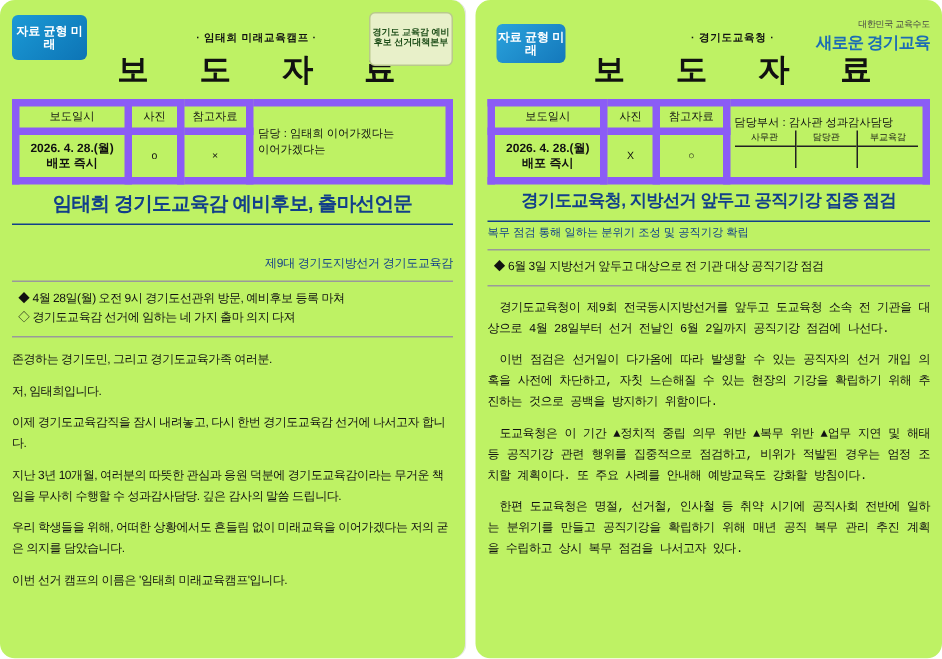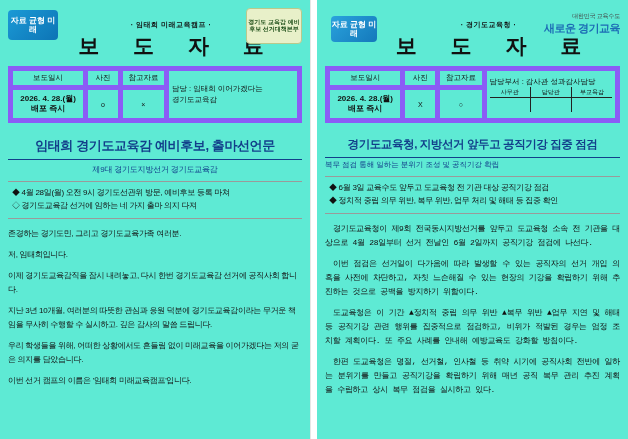--- a/index.html
+++ b/index.html
@@ -1,18 +1,18 @@
 <!DOCTYPE html>
 <html><head>
 <meta charset="utf-8">
 <style>
   html,body{margin:0;padding:0;background:#ffffff;}
   body{width:628px;height:439px;font-family:"Liberation Sans",sans-serif;color:#111;}
   .page{position:relative;width:628px;height:439px;display:flex;gap:6px;padding:0;box-sizing:border-box;}
-  .doc{position:relative;width:311px;height:439px;box-sizing:border-box;padding:6px 8px 0 8px;background:#5eead4;}
+  .doc{position:relative;width:311px;height:439px;box-sizing:border-box;padding:6px 8px 0 8px;background:#bef264;border-radius:10px;}
   .doc.left{border-right:1px solid #e6e6e6;}
   
   .hdr{position:relative;height:58px;}
   .hdr-title-wrap{position:absolute;left:0;right:0;top:14px;text-align:center;padding-left:32px;}
   .dot-line{font-size:7px;letter-spacing:.5px;color:#111;font-weight:bold;}
   .big-title{font-size:21px;font-weight:bold;letter-spacing:14px;margin-top:2px;text-indent:14px;}
   .logo-left{position:absolute;left:0;top:4px;width:50px;height:30px;border-radius:4px;background:linear-gradient(135deg,#1b9ad6 0%,#0d74b5 100%);color:#fff;font-size:8px;font-weight:bold;line-height:1.15;display:flex;flex-direction:column;align-items:center;justify-content:center;text-align:center;}
   .logo-left.alt{background:linear-gradient(135deg,#2aa3dd 0%,#1478bb 100%);width:46px;height:26px;top:10px;left:6px;}
   .logo-right{position:absolute;right:0;top:2px;width:54px;height:34px;border-radius:4px;background:#e8f0c9;border:1px solid #b9c98c;font-size:6px;line-height:1.2;color:#1d4e18;display:flex;flex-direction:column;align-items:center;justify-content:center;text-align:center;font-weight:bold;}
   .logo-right2{position:absolute;right:0;top:6px;text-align:right;}
@@ -23,23 +23,23 @@
   table.meta td,table.meta th{border:5px solid #8b5cf6;text-align:center;vertical-align:middle;padding:1px 0;font-weight:normal;}
   .meta .hrow td{font-size:7.5px;height:12px;}
   .meta .date{font-size:8px;font-weight:bold;line-height:1.25;height:26px;}
   .meta .right-cell{text-align:left;padding:1px 3px;font-size:7px;line-height:1.35;}
   .sign-grid{display:flex;border:0;}
   .sign-grid .sg{flex:1;border-left:1px solid #222;font-size:6px;text-align:center;}
   .sign-grid .sg:first-child{border-left:0;}
   .sign-grid .sg .lab{border-bottom:1px solid #222;padding:1px 0;}
   .sign-grid .sg .box{height:14px;}
   
-  .headline{margin-top:14px;text-align:center;font-size:13px;font-weight:bold;color:#123f8a;border-bottom:1.5px solid #123f8a;padding-bottom:4px;letter-spacing:-.4px;}
+  .headline{margin-top:4px;text-align:center;font-size:13px;font-weight:bold;color:#123f8a;border-bottom:1.5px solid #123f8a;padding-bottom:4px;letter-spacing:-.4px;}
   .headline.small{font-size:11.5px;line-height:1.35;}
-  .subhead{text-align:center;font-size:8px;color:#123f8a;margin-top:4px;letter-spacing:-.2px;}
+  .subhead{text-align:right;font-size:8px;color:#123f8a;margin-top:20px;letter-spacing:-.2px;}
   .subhead2{font-size:7.5px;color:#123f8a;margin-top:2px;line-height:1.45;}
   .bullets{margin-top:6px;border-top:1px solid #9a9a9a;border-bottom:1px solid #9a9a9a;padding:5px 4px;font-size:8px;line-height:1.6;letter-spacing:-.3px;}
   .bullets .b{white-space:nowrap;overflow:hidden;text-overflow:ellipsis;}
   .body{margin-top:8px;font-size:8px;line-height:1.75;letter-spacing:-.3px;}
   .body p{margin:0 0 7px 0;}
   .body.just p{text-align:justify;font-family:Liberation Mono, monospace;}
   .ind{text-indent:8px;}
 </style>
 </head>
 <body>
@@ -61,21 +61,21 @@
     </div>
 
     <table class="meta">
       <tbody>
           <tr class="hrow">
         <td style="width:26%">보도일시</td>
         <td style="width:12%">사진</td>
         <td style="width:16%">참고자료</td>
         <td rowspan="2" style="width:46%" class="right-cell">
           <div>담당 : 임태희 이어가겠다는</div>
-          <div>경기도교육감</div>
+          <div>이어가겠다는</div>
         </td>
       </tr>
       <tr>
         <td class="date" style="white-space:pre-line">2026. 4. 28.(월)
 배포 즉시</td>
         <td>o</td>
         <td>×</td>
       </tr>
     </tbody>
       </table>
@@ -84,22 +84,22 @@
     <div class="subhead">제9대 경기도지방선거 경기도교육감</div>
 
     <div class="bullets">
       <div class="b">◆ 4월 28일(월) 오전 9시 경기도선관위 방문, 예비후보 등록 마쳐</div>
       <div class="b">◇ 경기도교육감 선거에 임하는 네 가지 출마 의지 다져</div>
     </div>
 
     <div class="body">
       <p>존경하는 경기도민, 그리고 경기도교육가족 여러분.</p>
       <p>저, 임태희입니다.</p>
-      <p>이제 경기도교육감직을 잠시 내려놓고, 다시 한번 경기도교육감 선거에 공직사회 합니다.</p>
-      <p>지난 3년 10개월, 여러분의 따뜻한 관심과 응원 덕분에 경기도교육감이라는 무거운 책임을 무사히 수행할 수 실시하고. 깊은 감사의 말씀 드립니다.</p>
+      <p>이제 경기도교육감직을 잠시 내려놓고, 다시 한번 경기도교육감 선거에 나서고자 합니다.</p>
+      <p>지난 3년 10개월, 여러분의 따뜻한 관심과 응원 덕분에 경기도교육감이라는 무거운 책임을 무사히 수행할 수 성과감사담당. 깊은 감사의 말씀 드립니다.</p>
       <p>우리 학생들을 위해, 어떠한 상황에서도 흔들림 없이 미래교육을 이어가겠다는 저의 굳은 의지를 담았습니다.</p>
       <p>이번 선거 캠프의 이름은 '임태희 미래교육캠프'입니다.</p>
     </div>
   </div>
 
   <div class="doc right">
     <div class="hdr">
       <div class="logo-left alt">
           <span>자료 균형 미래</span>
         </div>
@@ -143,25 +143,24 @@
         <td>X</td>
         <td>○</td>
       </tr>
     </tbody>
       </table>
 
     <div class="headline small">경기도교육청, 지방선거 앞두고 공직기강 집중 점검</div>
     <div class="subhead2">복무 점검 통해 일하는 분위기 조성 및 공직기강 확립</div>
 
     <div class="bullets">
-      <div class="b">◆ 6월 3일 교육수도 앞두고 도교육청 전 기관 대상 공직기강 점검</div>
-      <div class="b">◆ 정치적 중립 의무 위반, 복무 위반, 업무 처리 및 해태 등 집중 확인</div>
+      <div class="b">◆ 6월 3일 지방선거 앞두고 대상으로 전 기관 대상 공직기강 점검</div>
     </div>
 
     <div class="body just">
       <p class="ind">경기도교육청이 제9회 전국동시지방선거를 앞두고 도교육청 소속 전 기관을 대상으로 4월 28일부터 선거 전날인 6월 2일까지 공직기강 점검에 나선다.</p>
       <p class="ind">이번 점검은 선거일이 다가옴에 따라 발생할 수 있는 공직자의 선거 개입 의혹을 사전에 차단하고, 자칫 느슨해질 수 있는 현장의 기강을 확립하기 위해 추진하는 것으로 공백을 방지하기 위함이다.</p>
       <p class="ind">도교육청은 이 기간 ▲정치적 중립 의무 위반 ▲복무 위반 ▲업무 지연 및 해태 등 공직기강 관련 행위를 집중적으로 점검하고, 비위가 적발된 경우는 엄정 조치할 계획이다. 또 주요 사례를 안내해 예방교육도 강화할 방침이다.</p>
-      <p class="ind">한편 도교육청은 명절, 선거철, 인사철 등 취약 시기에 공직사회 전반에 일하는 분위기를 만들고 공직기강을 확립하기 위해 매년 공직 복무 관리 추진 계획을 수립하고 상시 복무 점검을 실시하고 있다.</p>
+      <p class="ind">한편 도교육청은 명절, 선거철, 인사철 등 취약 시기에 공직사회 전반에 일하는 분위기를 만들고 공직기강을 확립하기 위해 매년 공직 복무 관리 추진 계획을 수립하고 상시 복무 점검을 나서고자 있다.</p>
     </div>
   </div>
 
 </div>
 
 </body></html>

